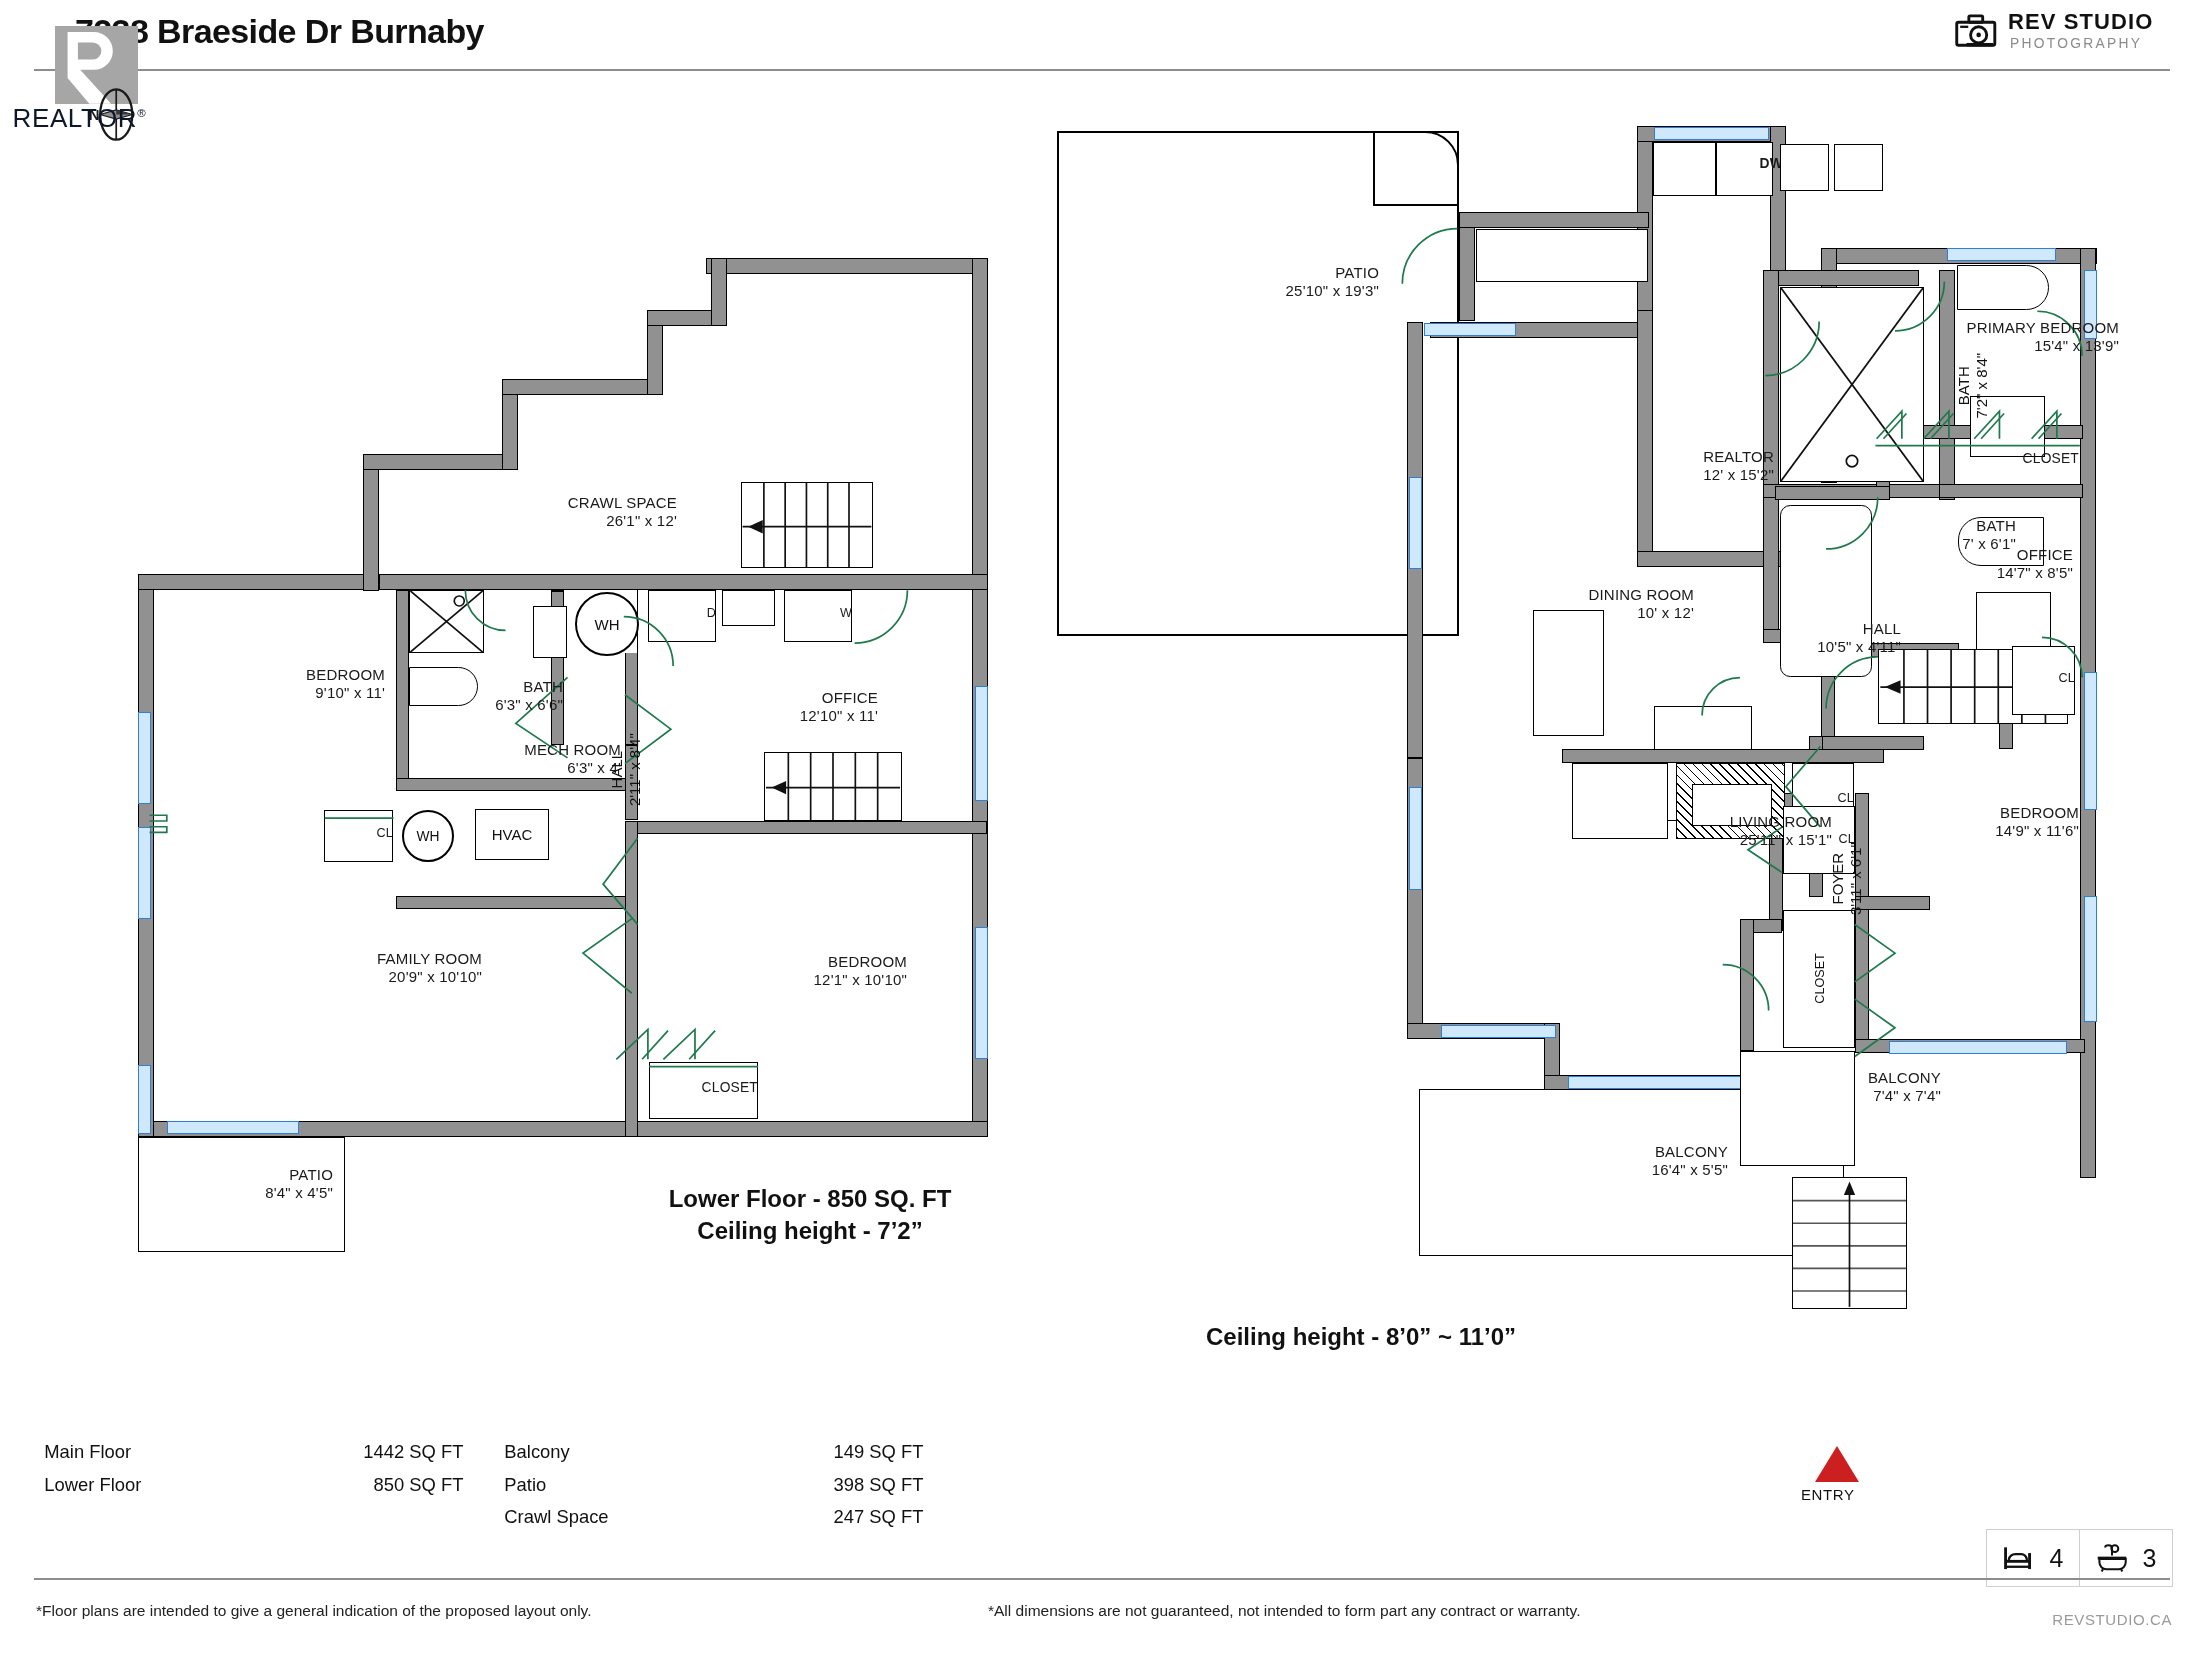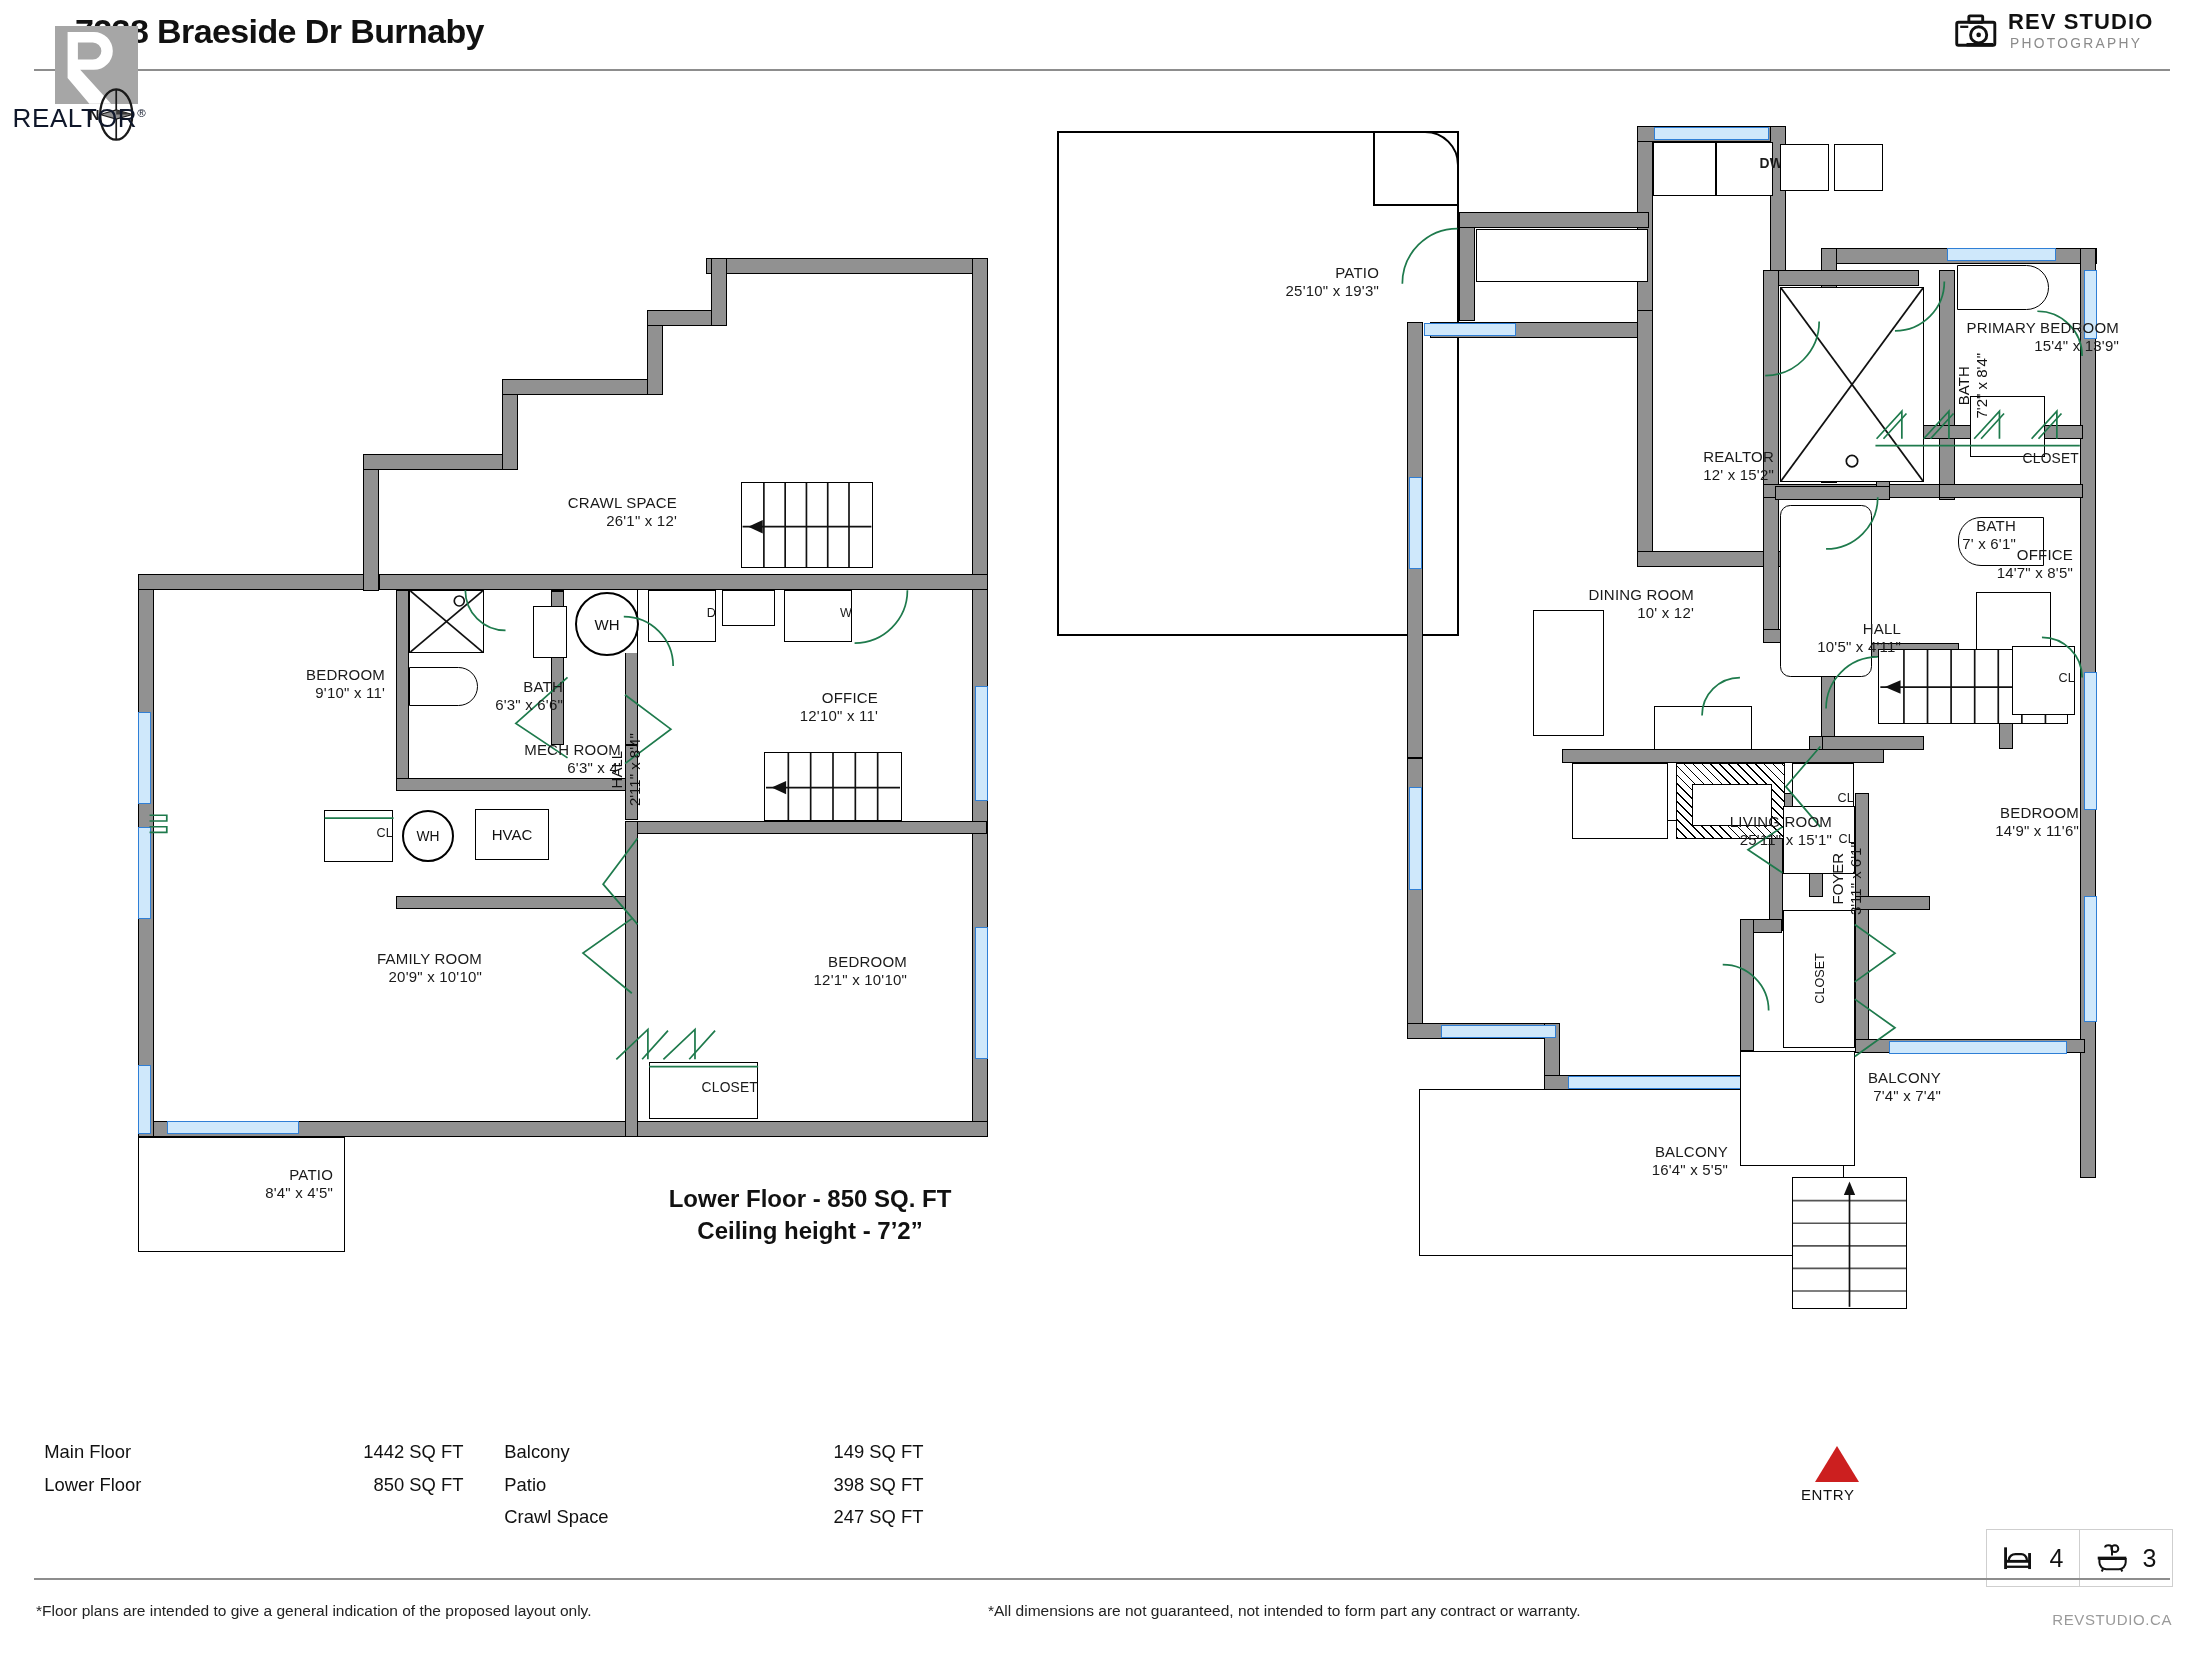--- a/index.html
+++ b/index.html
@@ -460,20 +460,21 @@
     <div class="nm">BALCONY</div>
     <div>7'4" x 7'4"</div>
   </div>
   <div class="lbl" style="left:528px;top:1143px;width:172px;">
     <div class="nm">BALCONY</div>
     <div>16'4" x 5'5"</div>
   </div>
 </div>
 
 <div class="floor-cap" style="left:1120px;top:1321px;width:482px;text-align:center;">
+  <div>Ceiling height - 8’0” ~ 11’0”</div>
 </div>
 
 <div id="entry-tri" style="left:1815px;top:1446px;"></div>
 <div id="entry-lbl" style="left:1801px;top:1486px;">ENTRY</div>
 
 <div class="legend" style="left:34px;top:1436px;width:442px;">
   <div class="legend-row">
     <span>Main Floor</span>
     <span>1442 SQ FT</span>
   </div>

